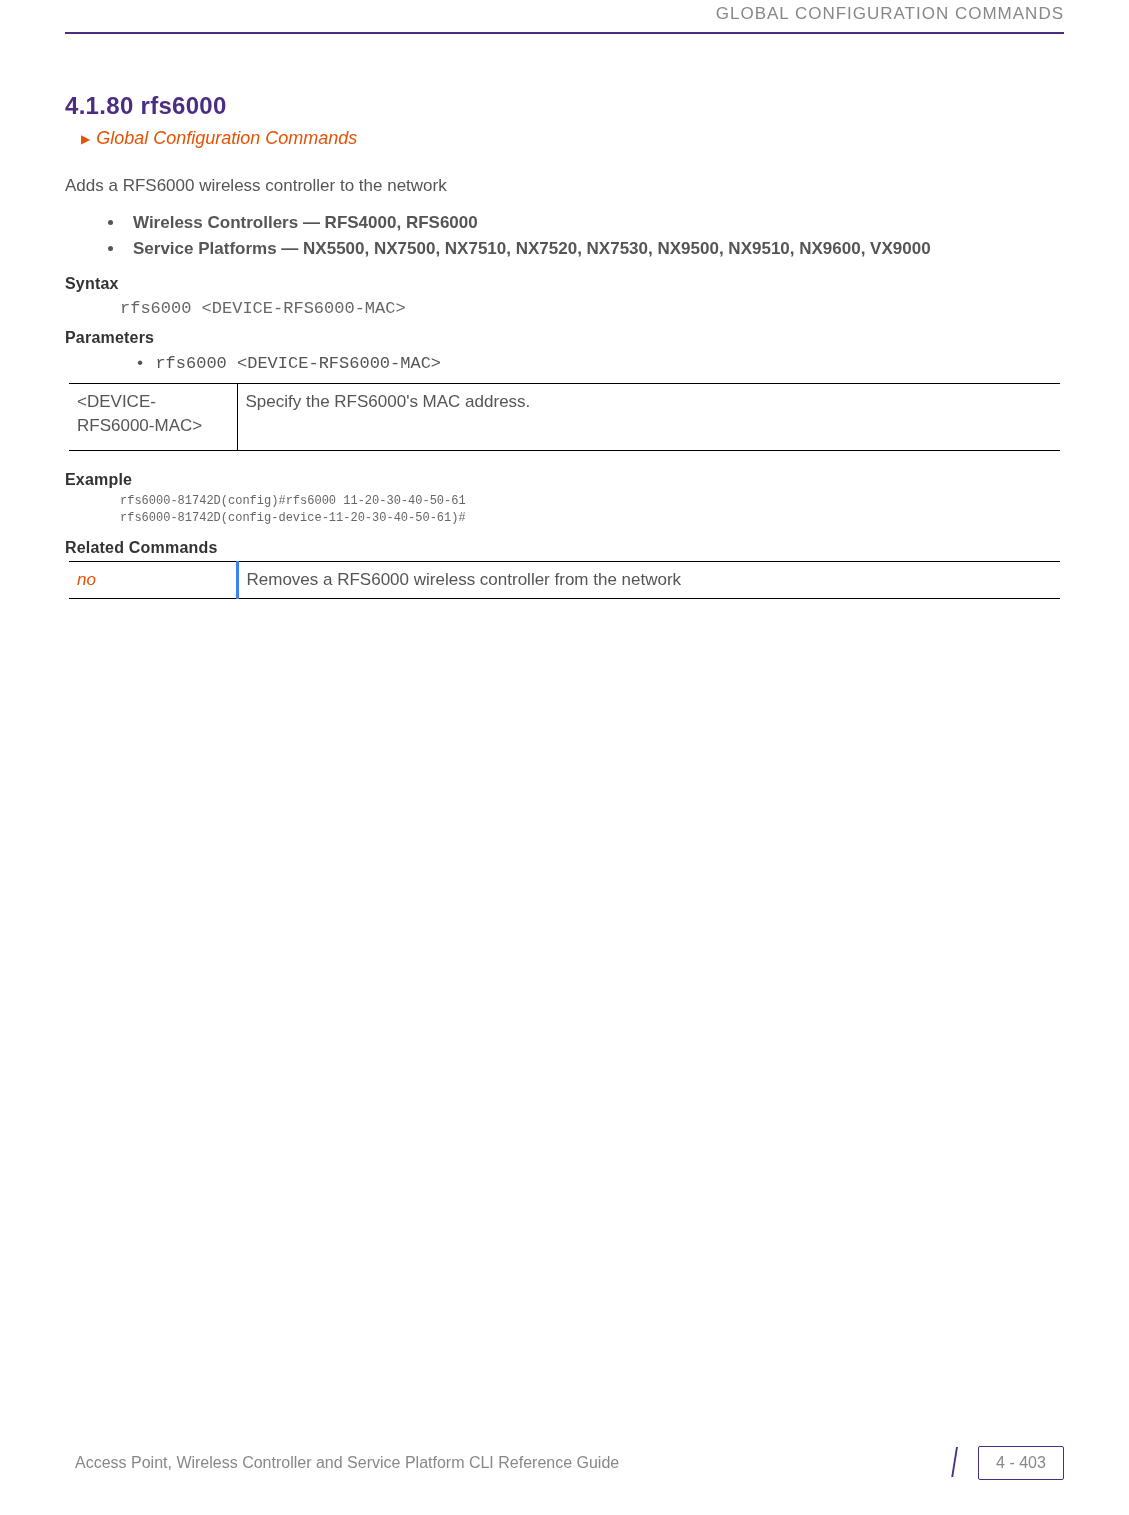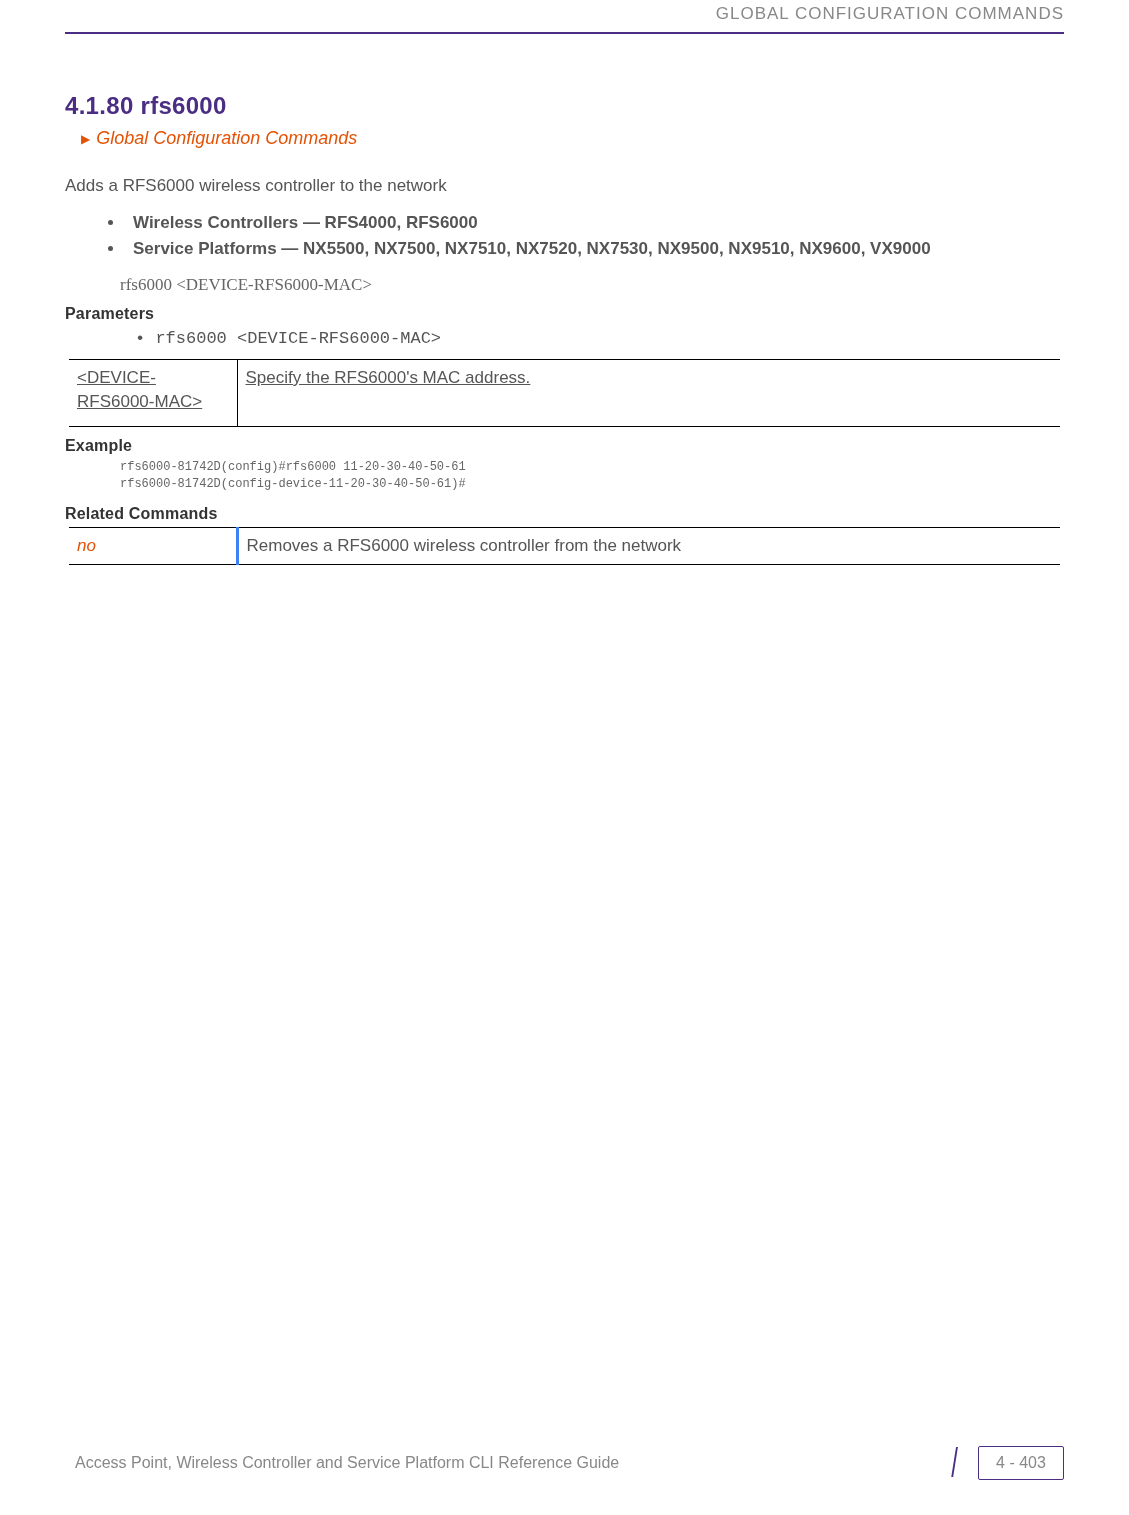--- a/index.html
+++ b/index.html
@@ -74,40 +74,39 @@
     margin: 0 0 12px 0;
     padding-left: 60px;
   }
   ul.bullets li {
     padding-left: 8px;
     margin-bottom: 2px;
     color: #555;
     font-weight: 700;
   }
   .code-inline {
-    font-family: Liberation Serif, serif;
+    font-family: Liberation Mono, monospace;
     font-size: 17px;
     color: #666;
     padding-left: 55px;
     margin-bottom: 6px;
     white-space: pre;
   }
   .param-line {
     font-family: "Courier New", monospace;
     font-size: 17px;
     color: #555;
     padding-left: 70px;
     margin-bottom: 8px;
   }
   table.params {
     width: calc(100% - 8px);
     border-collapse: collapse;
     margin-left: 4px;
-    margin-bottom: 8px;
-    text-decoration: underline;
+    margin-bottom: 18px;
   }
   table.params td {
     border-top: 1px solid #000;
     border-bottom: 1px solid #000;
     padding: 6px 10px 12px 8px;
     vertical-align: top;
     font-weight: 300;
     color: #555;
     font-size: 17px;
   }
@@ -193,20 +192,21 @@
       <span>Global Configuration Commands</span>
     </div>
 
     <p class="intro">Adds a RFS6000 wireless controller to the network</p>
 
     <ul class="bullets">
       <li>Wireless Controllers — RFS4000, RFS6000</li>
       <li>Service Platforms — NX5500, NX7500, NX7510, NX7520, NX7530, NX9500, NX9510, NX9600, VX9000</li>
     </ul>
 
+    <p class="subhead">Syntax</p>
     <div class="code-inline">rfs6000 &lt;DEVICE-RFS6000-MAC&gt;</div>
 
     <p class="subhead">Parameters</p>
     <div class="param-line">• rfs6000 &lt;DEVICE-RFS6000-MAC&gt;</div>
 
     <table class="params">
       <tbody>
           <tr>
         <td class="key">&lt;DEVICE-RFS6000-MAC&gt;</td>
         <td>Specify the RFS6000's MAC address.</td>

